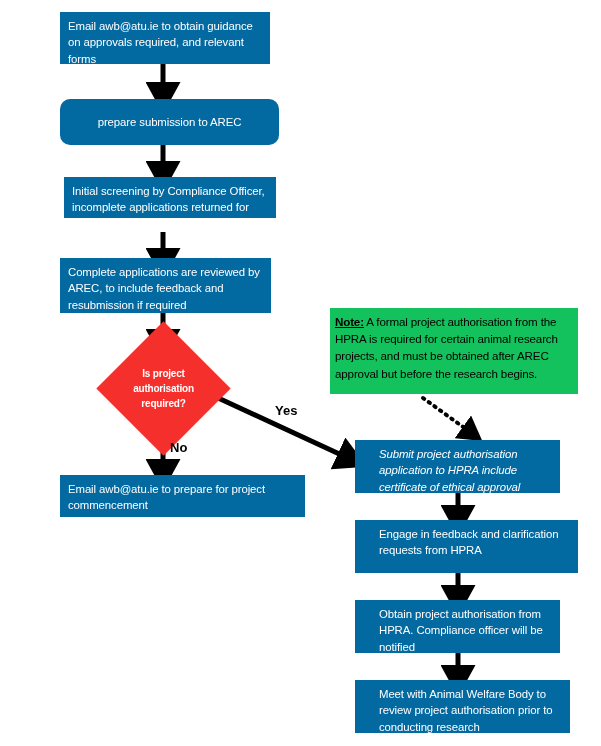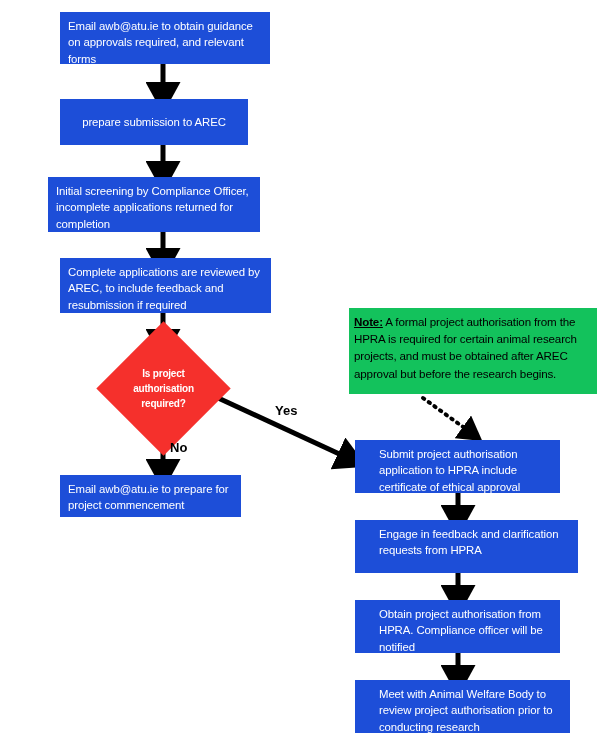--- a/index.html
+++ b/index.html
@@ -29,42 +29,41 @@
   }
   .node {
     position: absolute;
     box-sizing: border-box;
     color: #ffffff;
     font-size: 11.4px;
     line-height: 16.4px;
     letter-spacing: -0.1px;
   }
   .proc {
-    background: #1d4ed8;
+    background: #0369a1;
     padding: 6px 8px 6px 8px;
   }
   .proc.center {
     text-align: center;
     display: flex;
     align-items: center;
     justify-content: center;
   }
   .proc.indent {
     padding-left: 24px;
   }
   .note {
     position: absolute;
     box-sizing: border-box;
     background: #13C25C;
     color: #000000;
     font-size: 11.6px;
     line-height: 17.2px;
     padding: 5px 6px 5px 5px;
     letter-spacing: -0.15px;
-    margin-left: 19px;
   }
   .note b {
     font-weight: bold;
     text-decoration: underline;
   }
   .diamond {
     position: absolute;
     display: flex;
     align-items: center;
     justify-content: center;
@@ -119,42 +118,42 @@
 
     <line x1="423" y1="398" x2="470" y2="432" stroke="#000000" stroke-width="4" stroke-dasharray="1.5 5.5" stroke-linecap="round" marker-end="url(#arrowhead-sm)"></line>
 
     <line x1="458" y1="493" x2="458" y2="516" stroke="#000000" stroke-width="5" marker-end="url(#arrowhead)"></line>
     <line x1="458" y1="573" x2="458" y2="596" stroke="#000000" stroke-width="5" marker-end="url(#arrowhead)"></line>
     <line x1="458" y1="653" x2="458" y2="676" stroke="#000000" stroke-width="5" marker-end="url(#arrowhead)"></line>
   </svg>
 
   <div class="node proc" style="left:60px; top:12px; width:210px; height:52px;">Email awb@atu.ie to obtain guidance on approvals required, and relevant forms</div>
 
-  <div class="node proc center" style="left:60px; top:99px; width:188px; height:46px;">prepare submission to AREC</div>
+  <div class="node proc center" style="left:60px; top:99px; width:219px; height:46px;border-radius:10px;">prepare submission to AREC</div>
 
-  <div class="node proc" style="left:48px; top:177px; width:212px; height:55px;">Initial screening by Compliance Officer, incomplete applications returned for completion</div>
+  <div class="node proc" style="left:64px; top:177px; width:212px; height:41px;">Initial screening by Compliance Officer, incomplete applications returned for completion</div>
 
   <div class="node proc" style="left:60px; top:258px; width:211px; height:55px;">Complete applications are reviewed by AREC, to include feedback and resubmission if required</div>
 
   <div class="diamond" style="left:116px; top:341px; width:95px; height:95px;">
     <div class="shape"></div>
     <div class="dtext">Is project authorisation required?</div>
   </div>
 
   <div class="edge-label" style="left:170px; top:441px;">No</div>
 
   <div class="edge-label" style="left:275px; top:404px;">Yes</div>
 
-  <div class="node proc" style="left:60px; top:475px; width:181px; height:42px;">Email awb@atu.ie to prepare for project commencement</div>
+  <div class="node proc" style="left:60px; top:475px; width:245px; height:42px;">Email awb@atu.ie to prepare for project commencement</div>
 
   <div class="note" style="left:330px; top:308px; width:248px; height:86px;">
     <b>Note:</b><span> A formal project authorisation from the HPRA is required for certain animal research projects, and must be obtained after AREC approval but before the research begins.</span>
   </div>
 
-  <div class="node proc indent" style="left:355px; top:440px; width:205px; height:53px;">Submit project authorisation application to HPRA include certificate of ethical approval</div>
+  <div class="node proc indent" style="left:355px; top:440px; width:205px; height:53px;font-style:italic;">Submit project authorisation application to HPRA include certificate of ethical approval</div>
 
   <div class="node proc indent" style="left:355px; top:520px; width:223px; height:53px;">Engage in feedback and clarification requests from HPRA</div>
 
   <div class="node proc indent" style="left:355px; top:600px; width:205px; height:53px;">Obtain project authorisation from HPRA. Compliance officer will be notified</div>
 
   <div class="node proc indent" style="left:355px; top:680px; width:215px; height:53px;">Meet with Animal Welfare Body to review project authorisation prior to conducting research</div>
 
 </div>
 
 </body></html>

